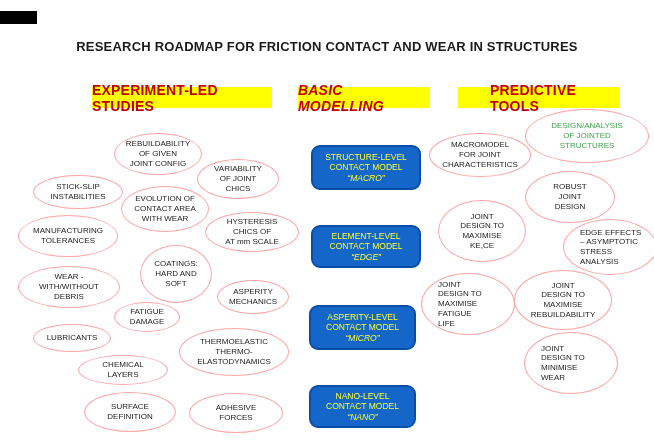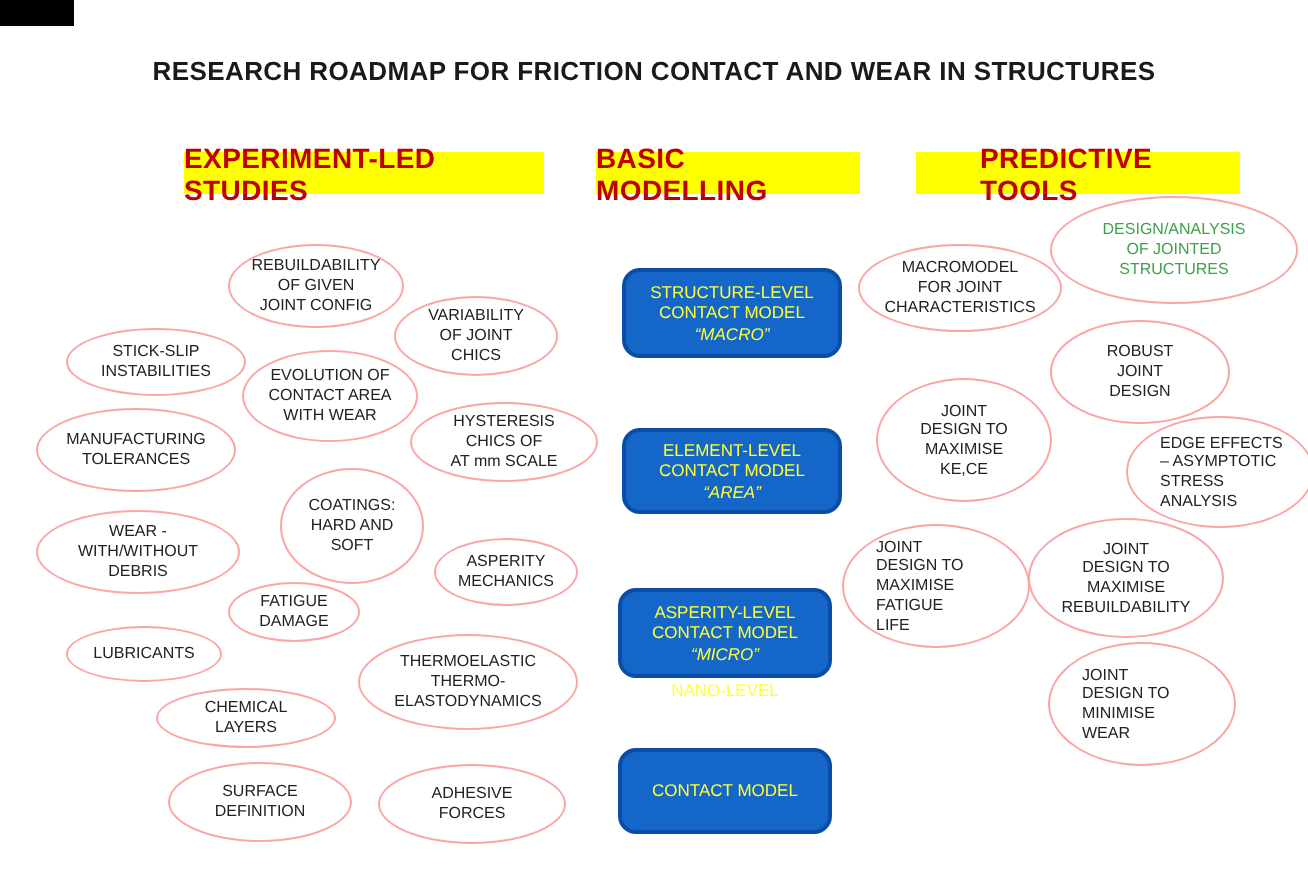--- a/index.html
+++ b/index.html
@@ -1,44 +1,44 @@
 <!DOCTYPE html>
 <html><head>
 <meta charset="utf-8">
 <style>
   html,body{margin:0;padding:0;}
   body{
     width:654px;height:440px;position:relative;background:#ffffff;
     font-family:"Liberation Sans",sans-serif;overflow:hidden;
   }
-  .canvas{position:absolute;inset:0;}
+  .canvas{position:absolute;inset:0;margin-top:11px;}
   .corner-mark{position:absolute;left:0;top:0;width:37px;height:13px;background:#000;}
   .title{
     position:absolute;left:0;top:28px;width:654px;text-align:center;
     font-size:13px;font-weight:bold;color:#1a1a1a;letter-spacing:.2px;
   }
   .col-header{
     position:absolute;height:21px;background:#ffff00;color:#c00000;
     font-size:14px;font-weight:bold;display:flex;align-items:center;justify-content:center;
     letter-spacing:.2px;
   }
   .h0{left:92px;top:76px;width:180px;}
-  .h1{left:298px;top:76px;width:132px;}
+  .h1{left:298px;top:76px;width:132px;font-style:italic;}
   .h2{left:458px;top:76px;width:130px;padding-left:32px;}
   .model-box{
     position:absolute;background:#1466c8;border:2px solid #0a4da6;border-radius:9px;
     color:#ffff33;font-size:8.5px;font-weight:normal;text-align:center;
     display:flex;flex-direction:column;align-items:center;justify-content:center;
     line-height:1.25;box-sizing:border-box;
   }
   .model-box .l3{font-style:italic;}
   .m0{left:311px;top:134px;width:110px;height:45px;}
   .m1{left:311px;top:214px;width:110px;height:43px;}
   .m2{left:309px;top:294px;width:107px;height:45px;}
-  .m3{left:309px;top:374px;width:107px;height:43px;gap:40px;}
+  .m3{left:309px;top:374px;width:107px;height:43px;}
   .node{
     position:absolute;border:1px solid #fca5a5;border-radius:50%;background:#ffffff;
     display:flex;align-items:center;justify-content:center;text-align:center;
     font-size:8px;color:#222222;line-height:1.22;white-space:pre-line;
     box-sizing:border-box;padding:2px;
   }
   .node.ta-left{text-align:left;justify-content:flex-start;padding-left:16px;}
   .node.green{color:#3fa14b;}
 </style>
 </head>
@@ -55,21 +55,21 @@
   <div class="col-header h2">PREDICTIVE TOOLS</div>
 
   <div class="model-box m0">
     <div>STRUCTURE-LEVEL</div>
     <div>CONTACT MODEL</div>
     <div class="l3">“MACRO”</div>
   </div>
   <div class="model-box m1">
     <div>ELEMENT-LEVEL</div>
     <div>CONTACT MODEL</div>
-    <div class="l3">“AREA”</div>
+    <div class="l3">“EDGE”</div>
   </div>
   <div class="model-box m2">
     <div>ASPERITY-LEVEL</div>
     <div>CONTACT MODEL</div>
     <div class="l3">“MICRO”</div>
   </div>
   <div class="model-box m3">
     <div>NANO-LEVEL</div>
     <div>CONTACT MODEL</div>
     <div class="l3">“NANO”</div>

